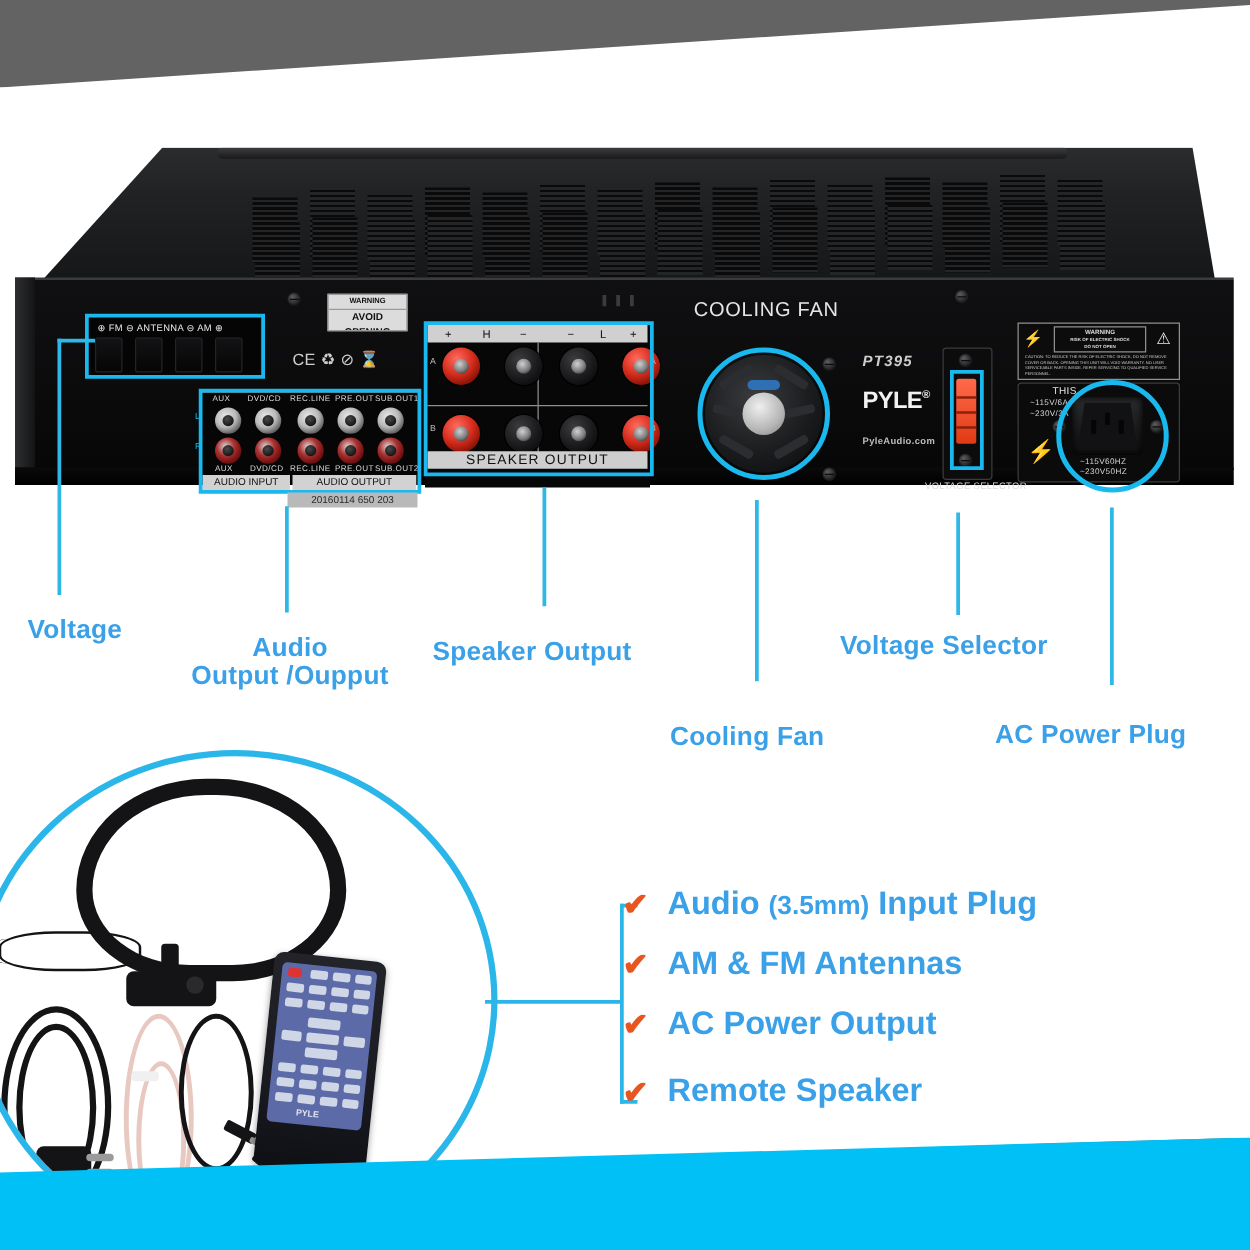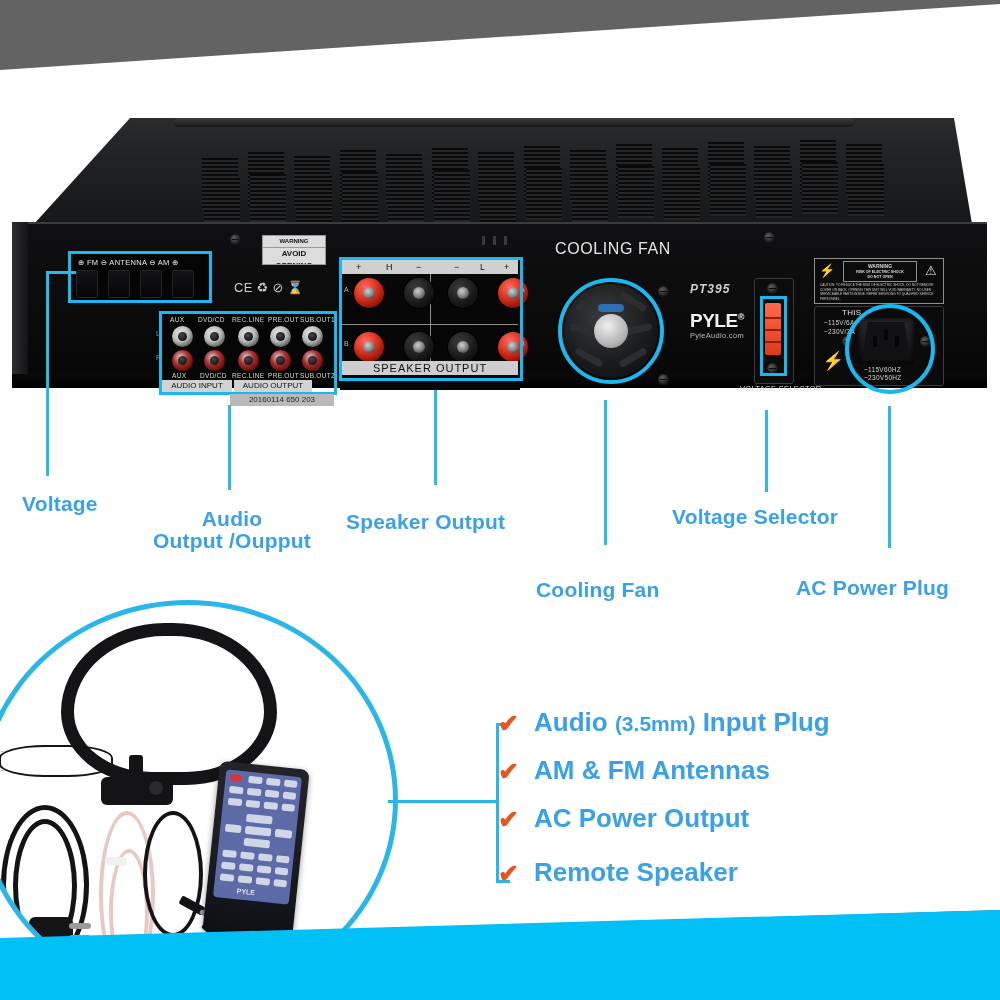--- a/index.html
+++ b/index.html
@@ -220,21 +220,21 @@
     <div class="rca red" style="left:258px;top:232px;"></div>
     <div class="rca red" style="left:290px;top:232px;"></div>
 
     <div class="ptxt" style="left:160px;top:254px;font-size:6.5px;">AUX</div>
     <div class="ptxt" style="left:188px;top:254px;font-size:6.5px;">DVD/CD</div>
     <div class="ptxt" style="left:220px;top:254px;font-size:6.5px;">REC.LINE</div>
     <div class="ptxt" style="left:256px;top:254px;font-size:6.5px;">PRE.OUT</div>
     <div class="ptxt" style="left:288px;top:254px;font-size:6.5px;">SUB.OUT2</div>
 
     <div class="wlab" style="left:150px;top:262px;width:70px;height:12px;font-size:8px;line-height:12px;background:#d2d2d2;border:none;">AUDIO  INPUT</div>
-    <div class="wlab" style="left:222px;top:262px;width:78px;height:12px;font-size:8px;line-height:12px;background:#d2d2d2;border:none;">AUDIO OUTPUT</div>
+    <div class="wlab" style="left:222px;top:262px;width:99px;height:12px;font-size:8px;line-height:12px;background:#d2d2d2;border:none;">AUDIO OUTPUT</div>
 
     <div class="ptxt" style="left:144px;top:212px;font-size:7px;color:#19b9ef;">L</div>
     <div class="ptxt" style="left:144px;top:236px;font-size:7px;color:#19b9ef;">R</div>
 
     <div class="hl" style="left:147px;top:193px;width:178px;height:84px;"></div>
 
     <div class="wlab" style="left:218px;top:276px;width:104px;height:12px;font-size:8px;line-height:12px;background:#b9b9b9;border:none;color:#2a2a2a;">20160114 650 203</div>
 
     <div style="position:absolute;left:328px;top:140px;width:180px;height:132px;background:#070708;"></div>
     <div class="jackband" style="left:330px;top:142px;width:176px;height:14px;background:#d0d0d0;"></div>
@@ -277,21 +277,21 @@
       <div class="fanblade" style="left:54px;top:70px;width:30px;height:7px;transform:rotate(-30deg);"></div>
       <div class="fanhub" style="left:30px;top:30px;width:34px;height:34px;"></div>
       <div style="position:absolute;left:34px;top:20px;width:26px;height:8px;border-radius:4px;background:#2f6fb5;"></div>
     </div>
     <div class="hl-circle" style="left:546px;top:160px;width:106px;height:106px;"></div>
 
     <div class="ptxt" style="left:678px;top:164px;font-size:12px;font-style:italic;font-weight:700;color:#cfcfcf;letter-spacing:1px;">PT395</div>
     <div class="ptxt" style="left:678px;top:192px;font-size:19px;font-weight:700;color:#f2f2f2;letter-spacing:-0.5px;">
       <span>PYLE</span><span style="font-size:9px;vertical-align:super;">®</span>
     </div>
-    <div class="ptxt" style="left:678px;top:213px;font-size:7.5px;color:#bdbdbd;">PyleAudio.com</div>
+    <div class="ptxt" style="left:678px;top:230px;font-size:7.5px;color:#bdbdbd;font-weight:bold;">PyleAudio.com</div>
 
     <div class="vs-plate" style="left:742px;top:160px;width:38px;height:104px;"></div>
     <div class="scr" style="left:755px;top:165px;"></div>
     <div class="scr" style="left:755px;top:245px;"></div>
     <div class="vs-sw" style="left:753px;top:185px;width:16px;height:52px;">
       <i style="top:14px;"></i>
         <i style="top:26px;"></i>
         <i style="top:38px;"></i>
     </div>
     <div class="hl" style="left:748px;top:178px;width:27px;height:80px;"></div>

